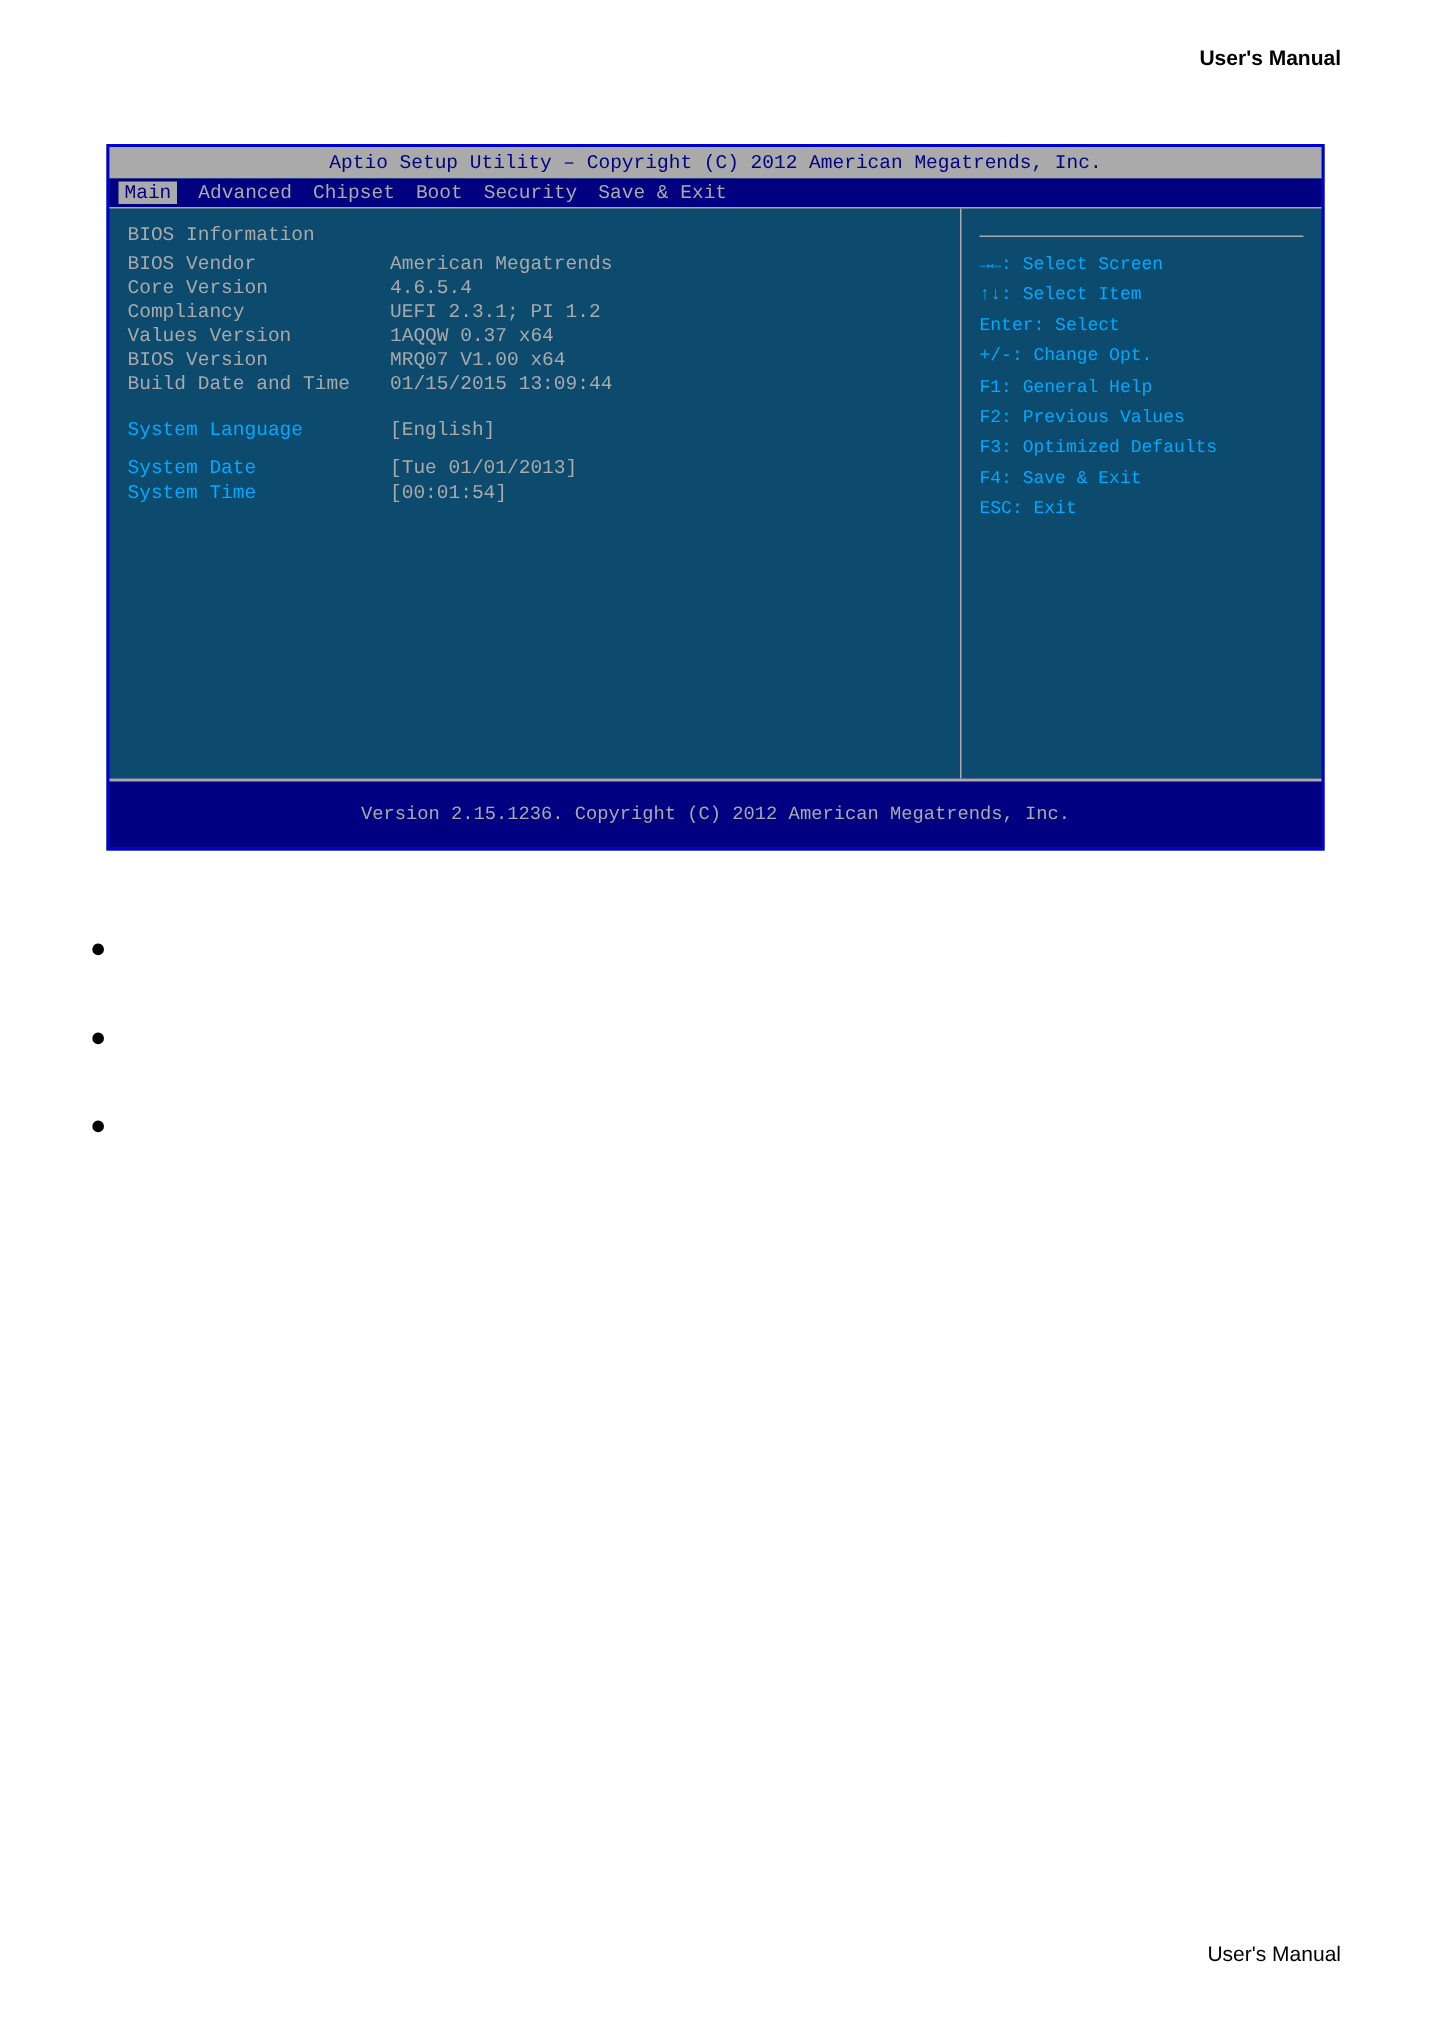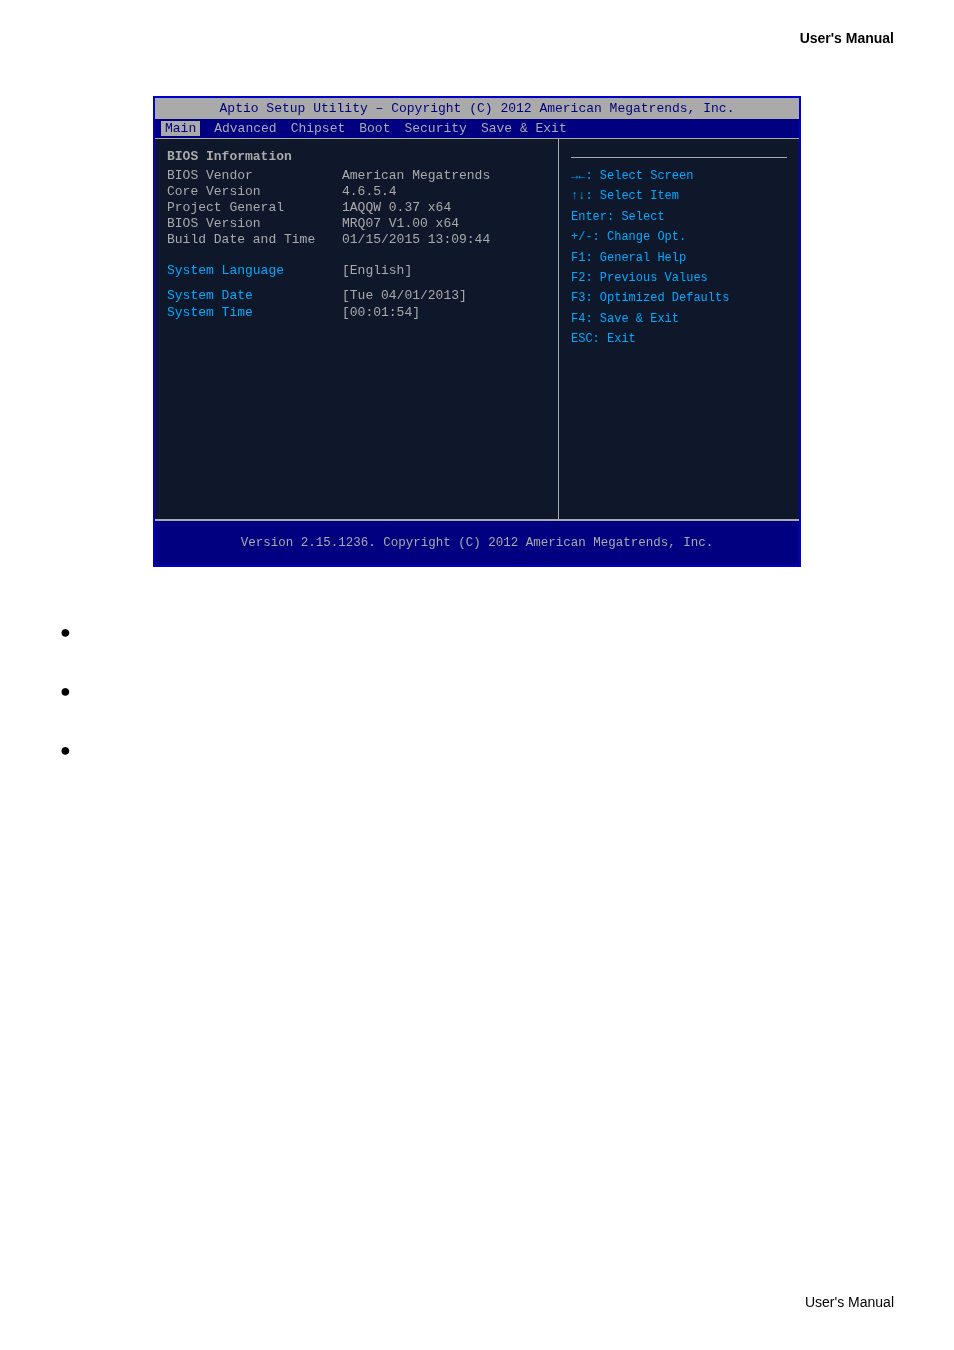--- a/index.html
+++ b/index.html
@@ -14,23 +14,23 @@
     .page-header {
       text-align: right;
       padding: 30px 60px 10px 60px;
       font-size: 14px;
       font-weight: bold;
       color: #000;
     }
 
     .bios-container {
       margin: 40px auto;
-      width: 648px;
+      width: 812px;
       border: 2px solid #0000cc;
-      background: #0f172a;
+      background: #0c4a6e;
       font-family: 'Courier New', Courier, monospace;
       font-size: 13px;
     }
 
     .bios-title-bar {
       background: #aaaaaa;
       color: #000080;
       text-align: center;
       padding: 3px 0;
       font-size: 13px;
@@ -119,21 +119,21 @@
       color: #aaaaaa;
       flex-shrink: 0;
     }
 
     .info-value {
       color: #aaaaaa;
     }
 
     .section-title {
       color: #aaaaaa;
-      font-weight: bold;
+      font-weight: normal;
       margin-bottom: 4px;
     }
 
     .field-row {
       display: flex;
       margin-bottom: 2px;
     }
 
     .field-label {
       width: 175px;
@@ -211,21 +211,25 @@
         <div class="section-title">BIOS Information</div>
         <div class="info-row">
           <span class="info-label">BIOS Vendor</span>
           <span class="info-value">American Megatrends</span>
         </div>
         <div class="info-row">
           <span class="info-label">Core Version</span>
           <span class="info-value">4.6.5.4</span>
         </div>
         <div class="info-row">
-          <span class="info-label">Project General</span>
+          <span class="info-label">Compliancy</span>
+          <span class="info-value">UEFI 2.3.1; PI 1.2</span>
+        </div>
+        <div class="info-row">
+          <span class="info-label">Values Version</span>
           <span class="info-value">1AQQW 0.37 x64</span>
         </div>
         <div class="info-row">
           <span class="info-label">BIOS Version</span>
           <span class="info-value">MRQ07 V1.00 x64</span>
         </div>
         <div class="info-row">
           <span class="info-label">Build Date and Time</span>
           <span class="info-value">01/15/2015 13:09:44</span>
         </div>
@@ -235,21 +239,21 @@
 
       <div class="field-row">
         <span class="field-label">System Language</span>
         <span class="field-value">[English]</span>
       </div>
 
       <div class="spacer"></div>
 
       <div class="field-row">
         <span class="field-label">System Date</span>
-        <span class="field-value">[Tue 04/01/2013]</span>
+        <span class="field-value">[Tue 01/01/2013]</span>
       </div>
       <div class="field-row">
         <span class="field-label">System Time</span>
         <span class="field-value">[00:01:54]</span>
       </div>
     </div>
 
     <div class="bios-right">
       <div class="divider"></div>
       <div class="key-help">

